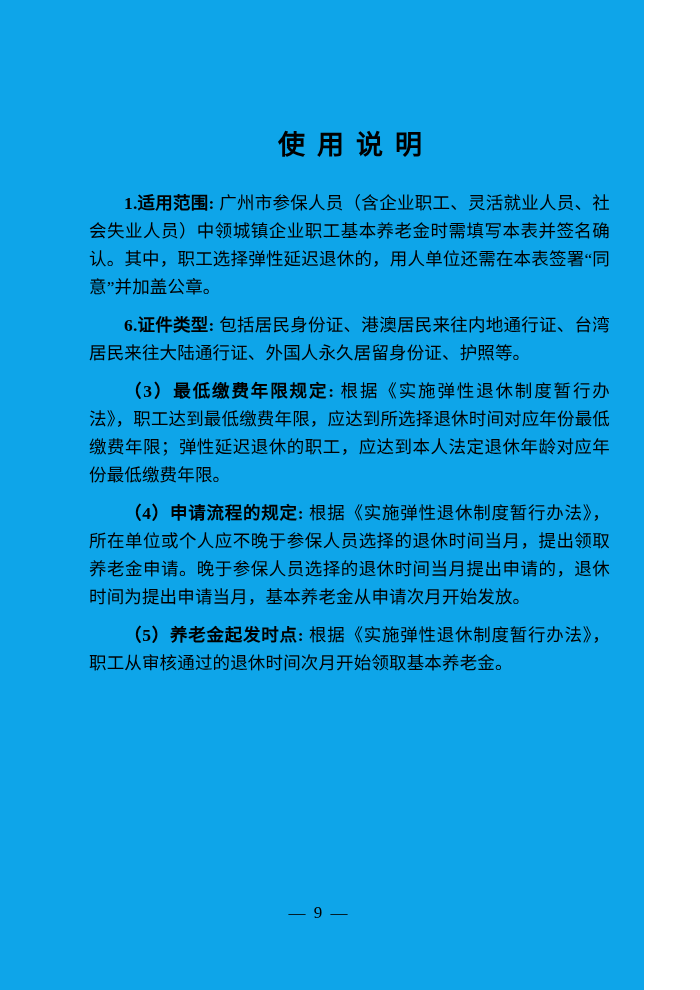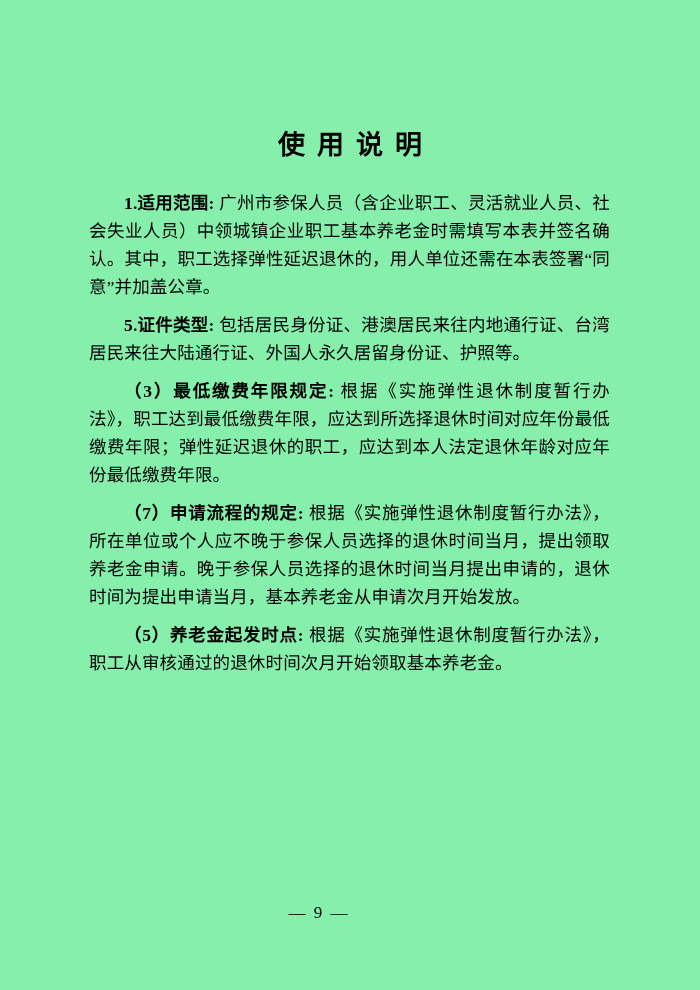--- a/index.html
+++ b/index.html
@@ -15,23 +15,23 @@
     overflow: hidden;
     font-family: "Liberation Serif", "DejaVu Serif", serif;
     color: #000000;
     -webkit-font-smoothing: antialiased;
   }
 
   .page {
     position: absolute;
     left: 0;
     top: 0;
-    width: 700px;
+    width: 644px;
     height: 990px;
-    background: #86efac;
+    background: #0ea5e9;
   }
 
   
   .doc-title {
     position: absolute;
     left: 0;
     top: 128px;
     width: 700px;
     text-align: center;
     font-size: 27px;
@@ -86,28 +86,28 @@
 <body>
 
 <div class="page">
 
   <div class="doc-title">使用说明</div>
 
   <div class="body-block">
 
     <p class="para"><span class="lbl">1.适用范围:</span><span> 广州市参保人员（含企业职工、灵活就业人员、社会失业人员）中领城镇企业职工基本养老金时需填写本表并签名确认。其中，职工选择弹性延迟退休的，用人单位还需在本表签署“同意”并加盖公章。</span></p>
 
-    <p class="para"><span class="lbl">5.证件类型:</span><span> 包括居民身份证、港澳居民来往内地通行证、台湾居民来往大陆通行证、外国人永久居留身份证、护照等。</span></p>
+    <p class="para"><span class="lbl">6.证件类型:</span><span> 包括居民身份证、港澳居民来往内地通行证、台湾居民来往大陆通行证、外国人永久居留身份证、护照等。</span></p>
 
 
 
 
     <p class="para"><span class="lbl">（3）最低缴费年限规定:</span><span> 根据《实施弹性退休制度暂行办法》，职工达到最低缴费年限，应达到所选择退休时间对应年份最低缴费年限；弹性延迟退休的职工，应达到本人法定退休年龄对应年份最低缴费年限。</span></p>
 
-    <p class="para"><span class="lbl">（7）申请流程的规定:</span><span> 根据《实施弹性退休制度暂行办法》，所在单位或个人应不晚于参保人员选择的退休时间当月，提出领取养老金申请。晚于参保人员选择的退休时间当月提出申请的，退休时间为提出申请当月，基本养老金从申请次月开始发放。</span></p>
+    <p class="para"><span class="lbl">（4）申请流程的规定:</span><span> 根据《实施弹性退休制度暂行办法》，所在单位或个人应不晚于参保人员选择的退休时间当月，提出领取养老金申请。晚于参保人员选择的退休时间当月提出申请的，退休时间为提出申请当月，基本养老金从申请次月开始发放。</span></p>
 
     <p class="para"><span class="lbl">（5）养老金起发时点:</span><span> 根据《实施弹性退休制度暂行办法》，职工从审核通过的退休时间次月开始领取基本养老金。</span></p>
 
   </div>
 
   <div class="page-number">— 9 —</div>
 
 </div>
 
 </body></html>

